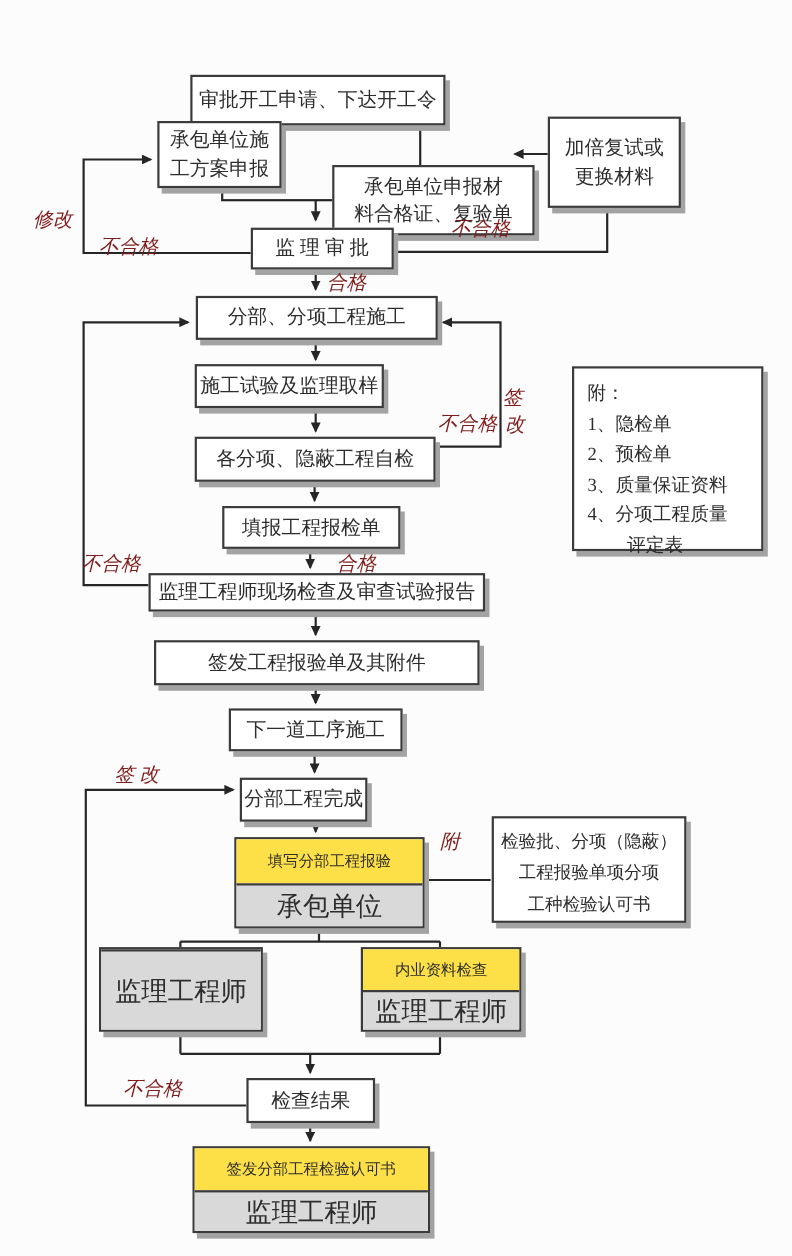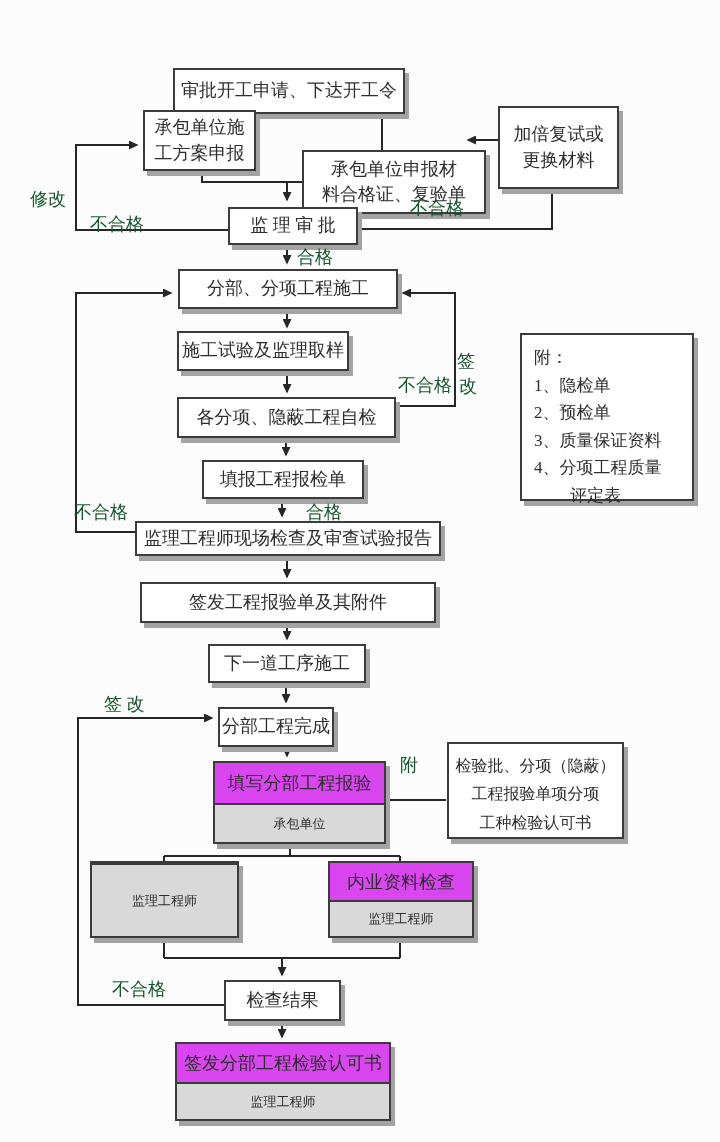--- a/index.html
+++ b/index.html
@@ -18,37 +18,37 @@
     text-align:center;font-size:18px;line-height:1.4;
   }
   .box .ln{display:block;}
   .combo{
     position:absolute;z-index:2;box-sizing:border-box;
     border:2px solid #3b3b3b;box-shadow:4px 5px 0 #a3a3a3;
     display:flex;flex-direction:column;background:#fff;
   }
   .combo .main{
     flex:1.1;display:flex;align-items:center;justify-content:center;
-    background:#d946ef;font-size:18px;text-align:center;
+    background:#fde047;font-size:14px;text-align:center;
   }
   .combo .actor{
     flex:1;display:flex;align-items:center;justify-content:center;
     background:#d9d9d9;border-top:2px solid #3b3b3b;
-    font-size:13px;text-align:center;
+    font-size:24px;text-align:center;
   }
   .note{
     position:absolute;z-index:2;box-sizing:border-box;
     background:#ffffff;border:2px solid #3b3b3b;box-shadow:4px 5px 0 #a3a3a3;
     font-size:17px;line-height:1.62;padding:9px 12px;
   }
   .note .ln{display:block;}
   .note .indent{padding-left:36px;}
   .note.center{text-align:center;font-size:16px;line-height:1.78;padding:8px 3px;}
   .lbl{
-    position:absolute;z-index:3;font-size:18px;white-space:nowrap;color:#14532d;
+    position:absolute;z-index:3;font-size:18px;white-space:nowrap;color:#7f1d1d;font-style:italic;
   }
   
   #n-start{left:173px;top:25px;width:232px;height:46px;margin-top:43px;}
   #n-plan{left:143px;top:110px;width:113px;height:61px;}
   #n-materials{left:302px;top:106px;width:184px;height:64px;margin-top:44px;}
   #n-retest{left:498px;top:106px;width:121px;height:83px;}
   #n-review{left:228px;top:207px;width:130px;height:38px;}
   #n-construct{left:178px;top:269px;width:220px;height:40px;}
   #n-test{left:177px;top:331px;width:172px;height:40px;}
   #n-selfcheck{left:177px;top:397px;width:219px;height:41px;}

